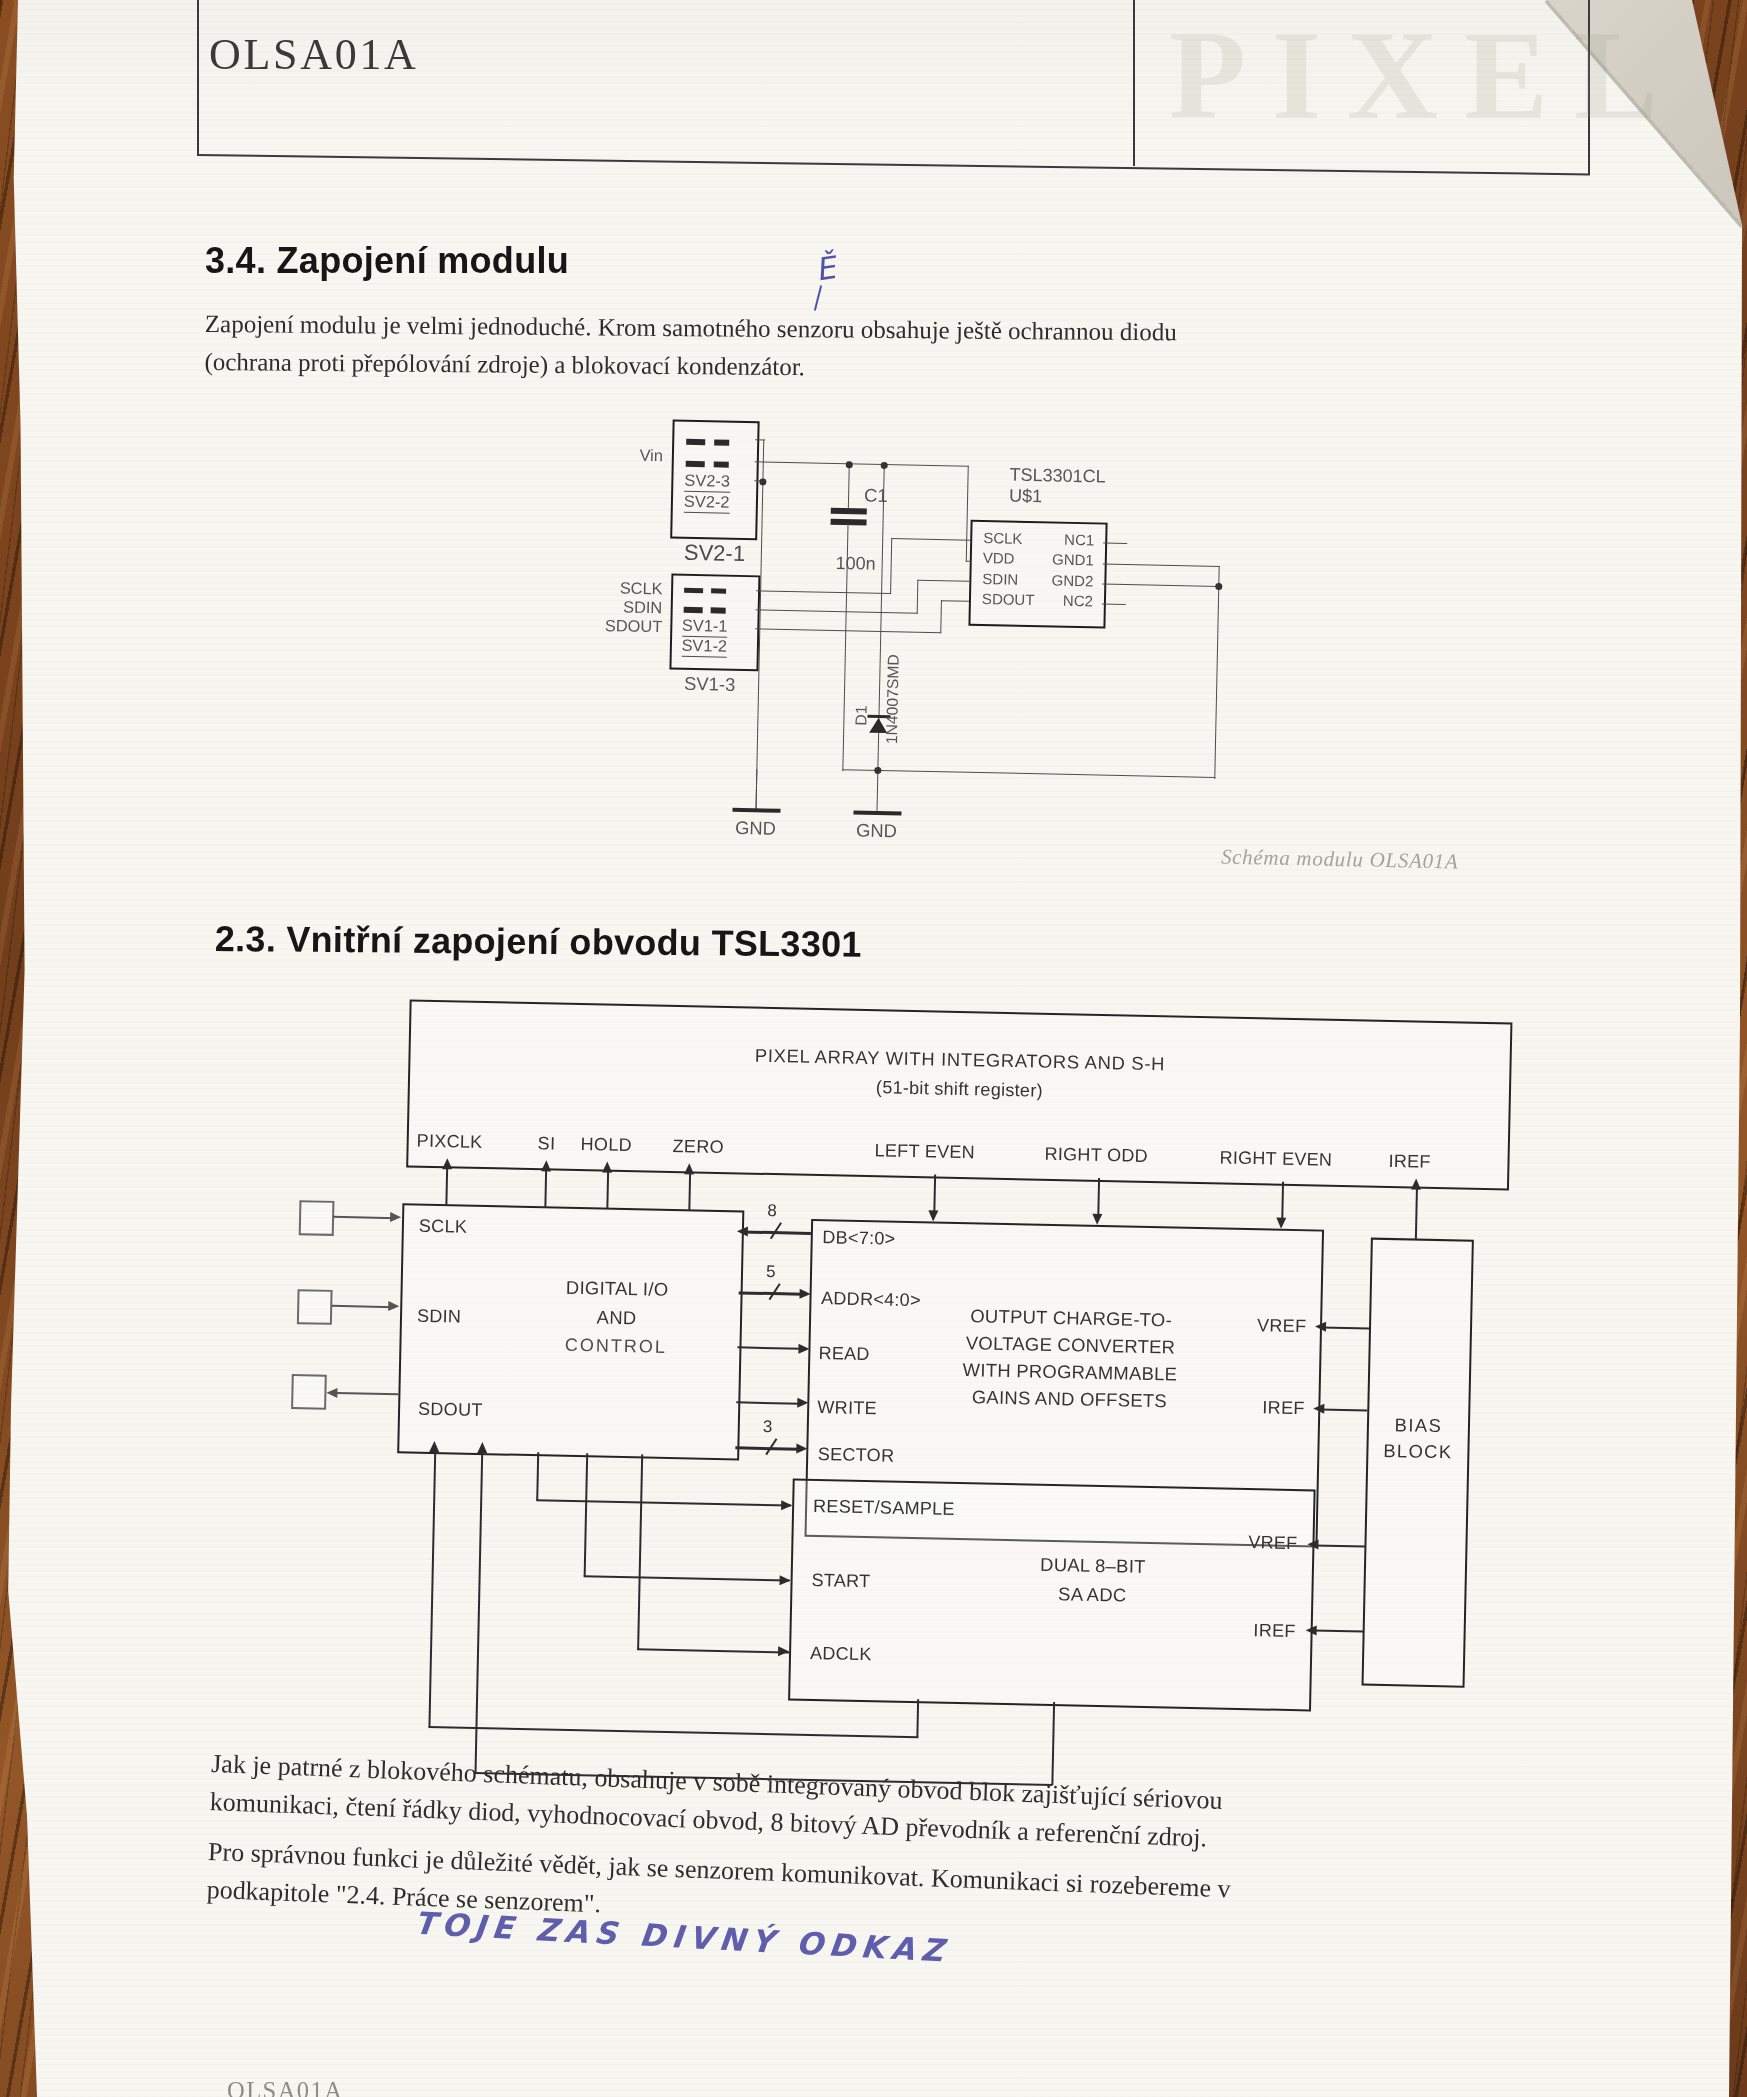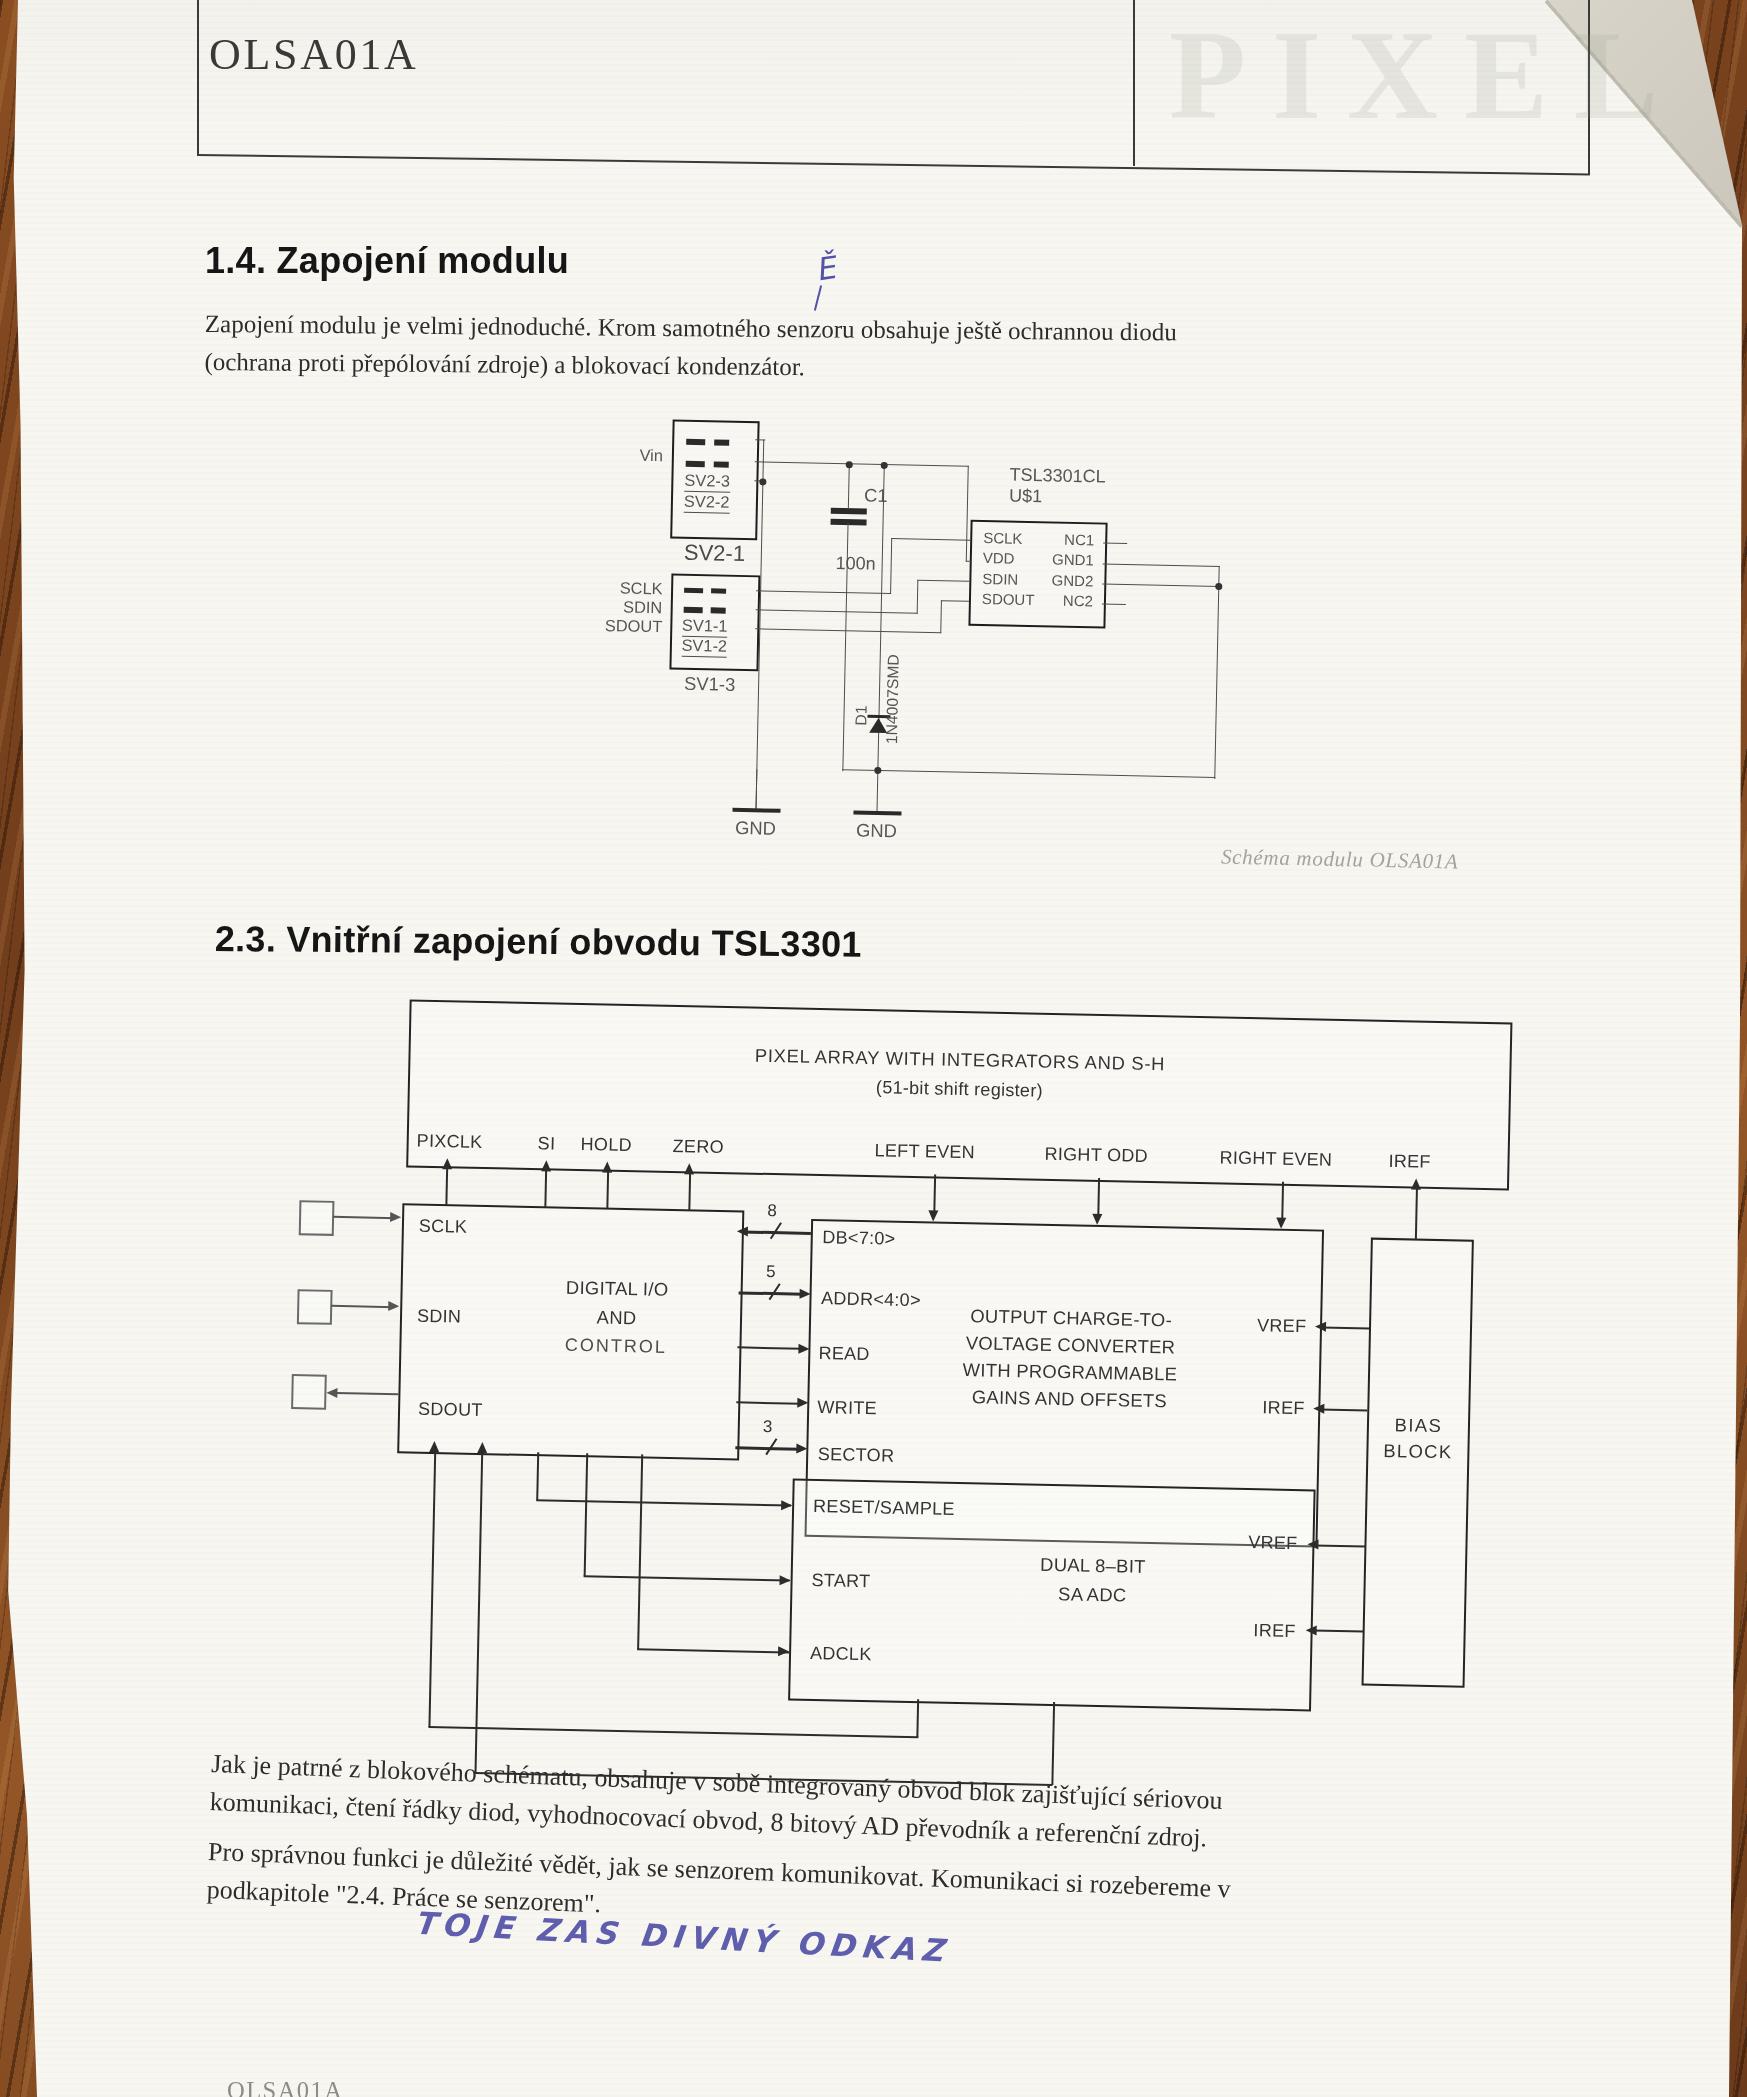--- a/index.html
+++ b/index.html
@@ -52,21 +52,21 @@
 <div id="fold-flap"></div>
 <div class="abs" style="left:1547px;top:0;width:299px;height:2.7px;background:#bdbab0;transform:rotate(49.1deg);transform-origin:0 0;"></div>
 
 <div class="abs" style="left:197px;top:0;width:2px;height:156px;background:#3a3a3a;"></div>
 <div class="abs" style="left:197px;top:154px;width:1393px;height:2px;background:#3a3a3a;transform:rotate(0.8deg);transform-origin:0 0;"></div>
 <div class="abs" style="left:1133px;top:0;width:2px;height:166px;background:#3a3a3a;"></div>
 <div class="abs" style="left:1588px;top:0;width:2px;height:175px;background:#3a3a3a;"></div>
 <div class="abs serif" style="left:209px;top:29px;font-size:44px;letter-spacing:2.7px;color:#3a3936;">OLSA01A</div>
 <div class="abs" style="left:1169px;top:4.1px;font-family:'Liberation Serif',serif;font-weight:bold;font-size:126px;letter-spacing:26px;color:rgba(150,152,138,.17);">PIXEL</div>
 
-<div class="h2" style="left:205px;top:240px;">1.4. Zapojení modulu</div>
+<div class="h2" style="left:205px;top:240px;">3.4. Zapojení modulu</div>
 
 <div class="abs" style="left:205px;top:305px;transform:rotate(0.5deg);transform-origin:0 0;">
   <div class="serif para">Zapojení modulu je velmi jednoduché. Krom samotného senzoru obsahuje ještě ochrannou diodu</div>
   <div class="serif para">(ochrana proti přepólování zdroje) a blokovací kondenzátor.</div>
 </div>
 <div class="abs" style="left:818px;top:250px;font-family:'DejaVu Sans',sans-serif;font-size:31px;font-style:italic;color:#5252a8;transform:rotate(-8deg);">Ě</div>
 <div class="abs" style="left:817px;top:285px;width:2px;height:26px;background:#5252a8;transform:rotate(14deg);"></div>
 
 <div class="abs" style="left:601px;top:403px;width:1038px;height:498px;transform:rotate(1.2deg);transform-origin:0 0;">
 

